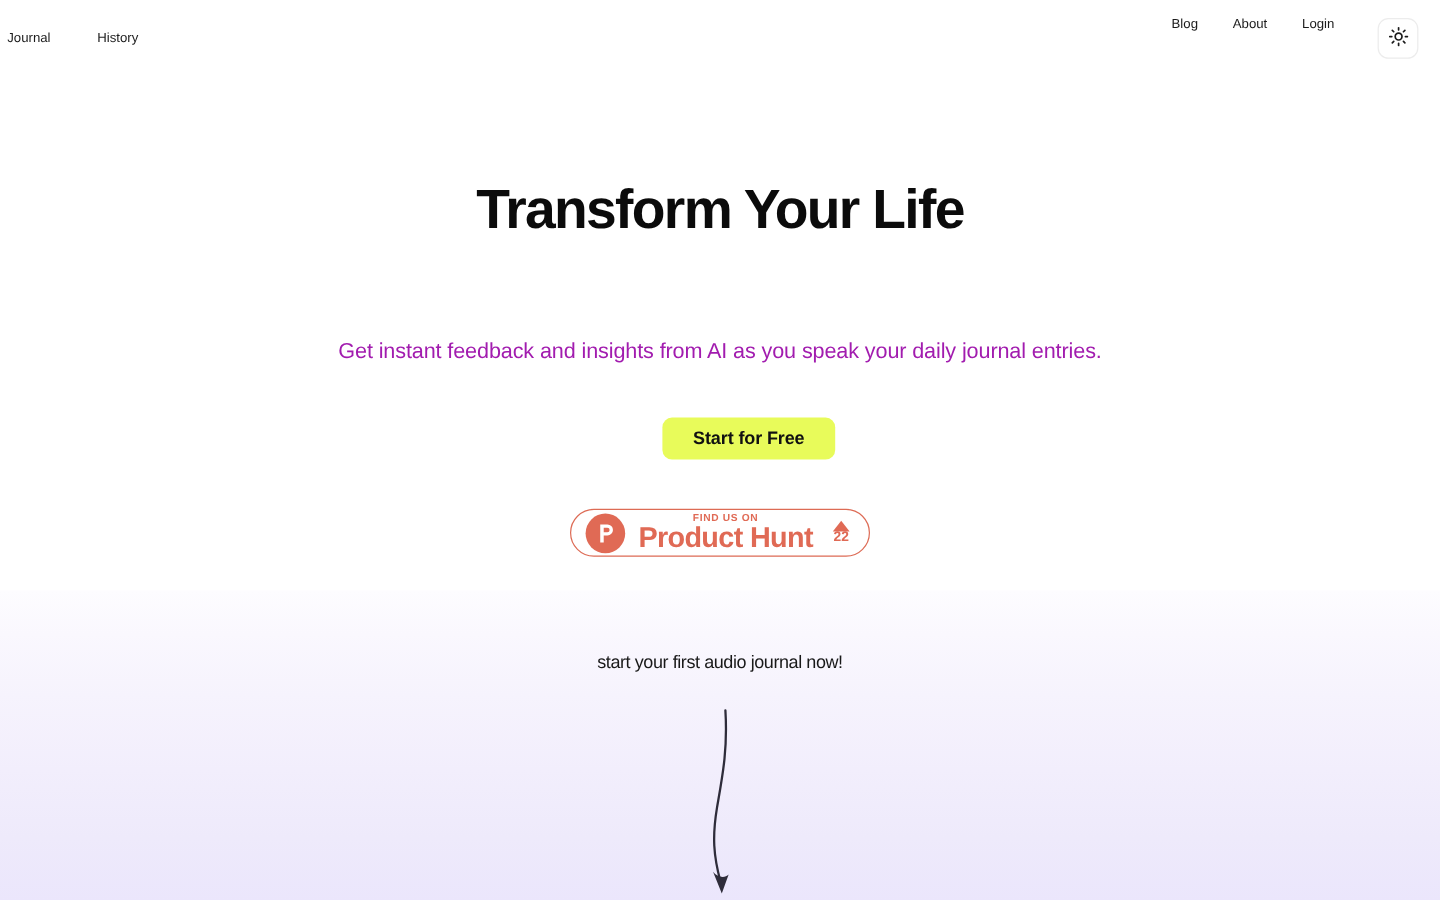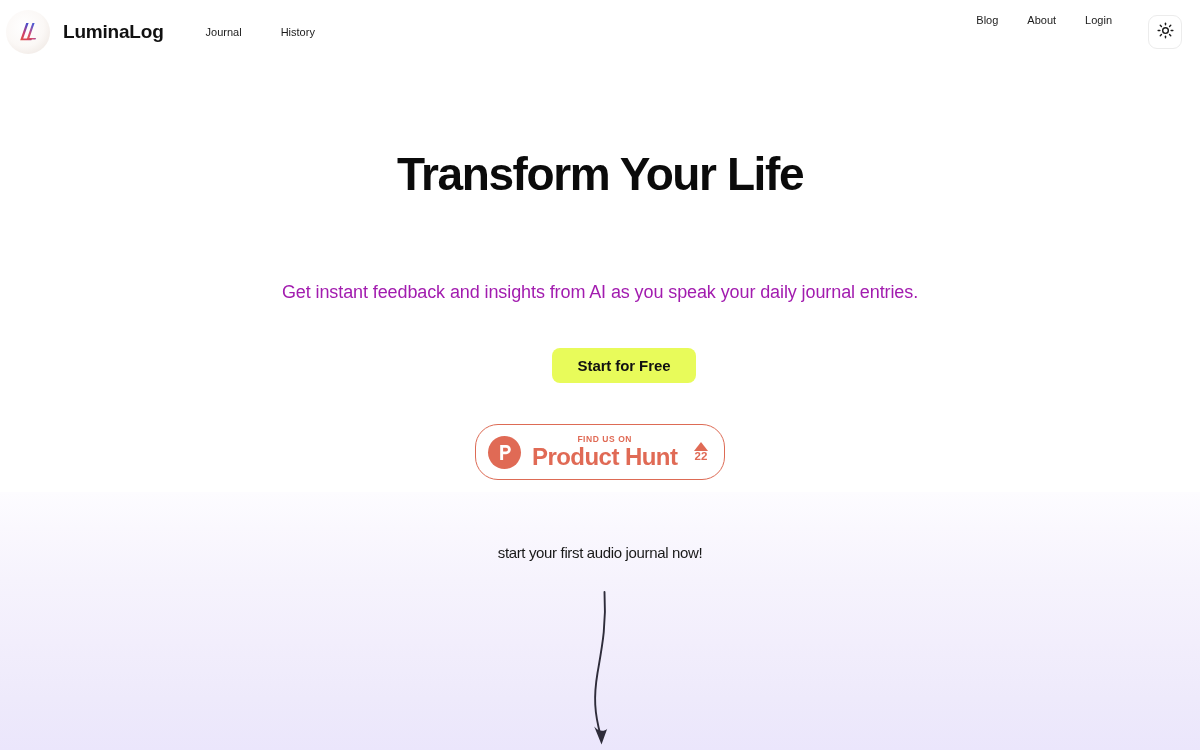--- a/index.html
+++ b/index.html
@@ -186,21 +186,21 @@
     position: absolute;
     left: 0;
     top: 424px;
     width: 1200px;
     display: flex;
     justify-content: center;
   }
 
   .ph-badge {
     width: 250px;
-    height: 56px;
+    height: 40px;
     border: 1.4px solid #dd6b55;
     border-radius: 23px;
     background: #ffffff;
     display: flex;
     align-items: center;
     padding: 0 13px 0 12px;
     gap: 11px;
     text-decoration: none;
     cursor: pointer;
   }
@@ -282,37 +282,20 @@
 </style>
 </head>
 <body>
 
 <div class="page">
 
   <div class="gradient-band"></div>
 
   <div class="header">
 
-    <a class="brand" href="#">
-      <span class="logo-mark">
-        <svg width="30" height="30" viewBox="0 0 30 30" aria-hidden="true">
-          <defs>
-            <linearGradient id="lgrad" x1="0" y1="1" x2="1" y2="0">
-              <stop offset="0%" stop-color="#e2523c"></stop>
-              <stop offset="35%" stop-color="#d03f6a"></stop>
-              <stop offset="70%" stop-color="#5a4bc4"></stop>
-              <stop offset="100%" stop-color="#1f4fd8"></stop>
-            </linearGradient>
-          </defs>
-          <path d="M13.2 6.0 L15.6 6.0 L10.2 21.5 L19.0 21.5 L18.4 23.2 L7.2 23.2 Z" fill="url(#lgrad)"></path>
-          <path d="M19.4 6.0 L21.6 6.0 L16.4 21.0 L23.0 21.0 L22.5 22.5 L13.6 22.5 Z" fill="url(#lgrad)" opacity="0.93"></path>
-        </svg>
-      </span>
-      <span class="brand-name">LuminaLog</span>
-    </a>
 
     <nav class="nav-primary">
       <a class="nav-link" href="#">Journal</a>
       <a class="nav-link" href="#">History</a>
     </nav>
 
     <div class="nav-right">
       <a class="nav-link" href="#">Blog</a>
       <a class="nav-link" href="#">About</a>
       <a class="nav-link" href="#">Login</a>

